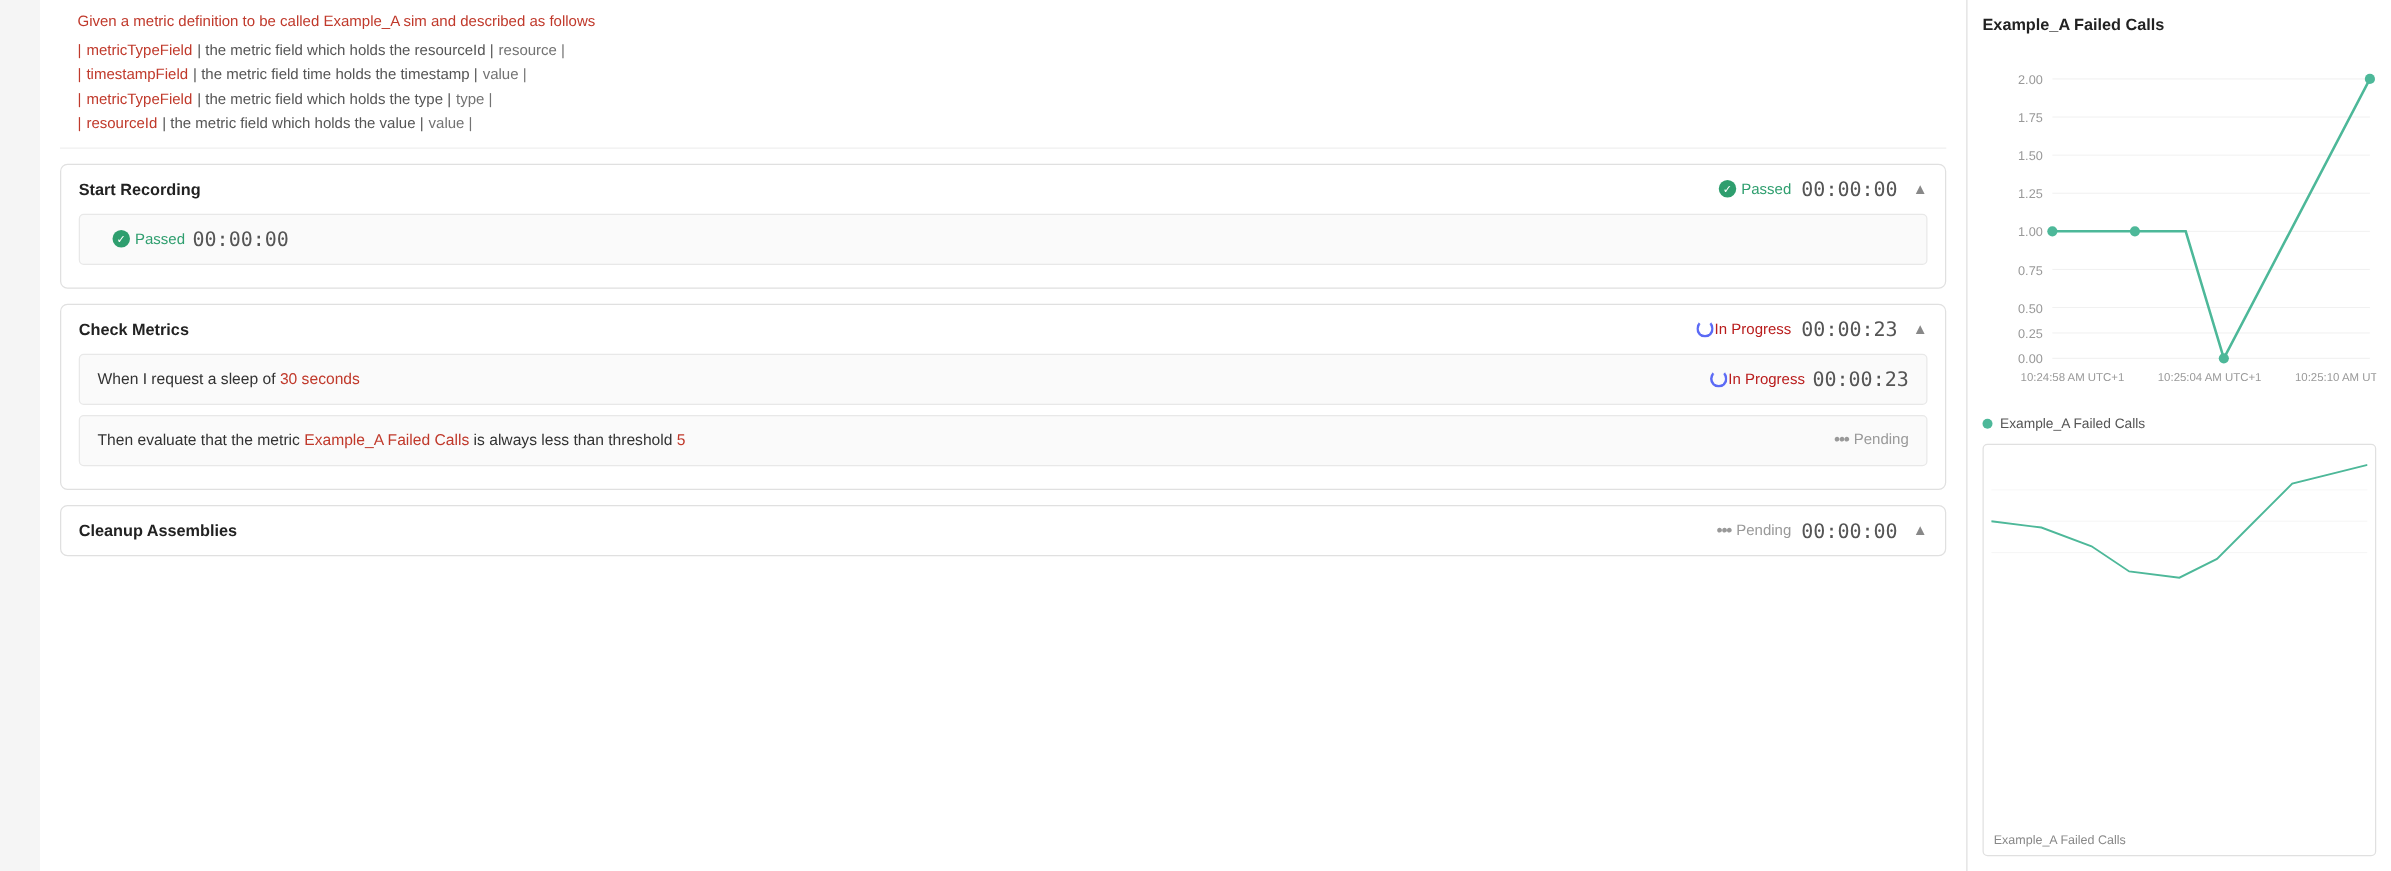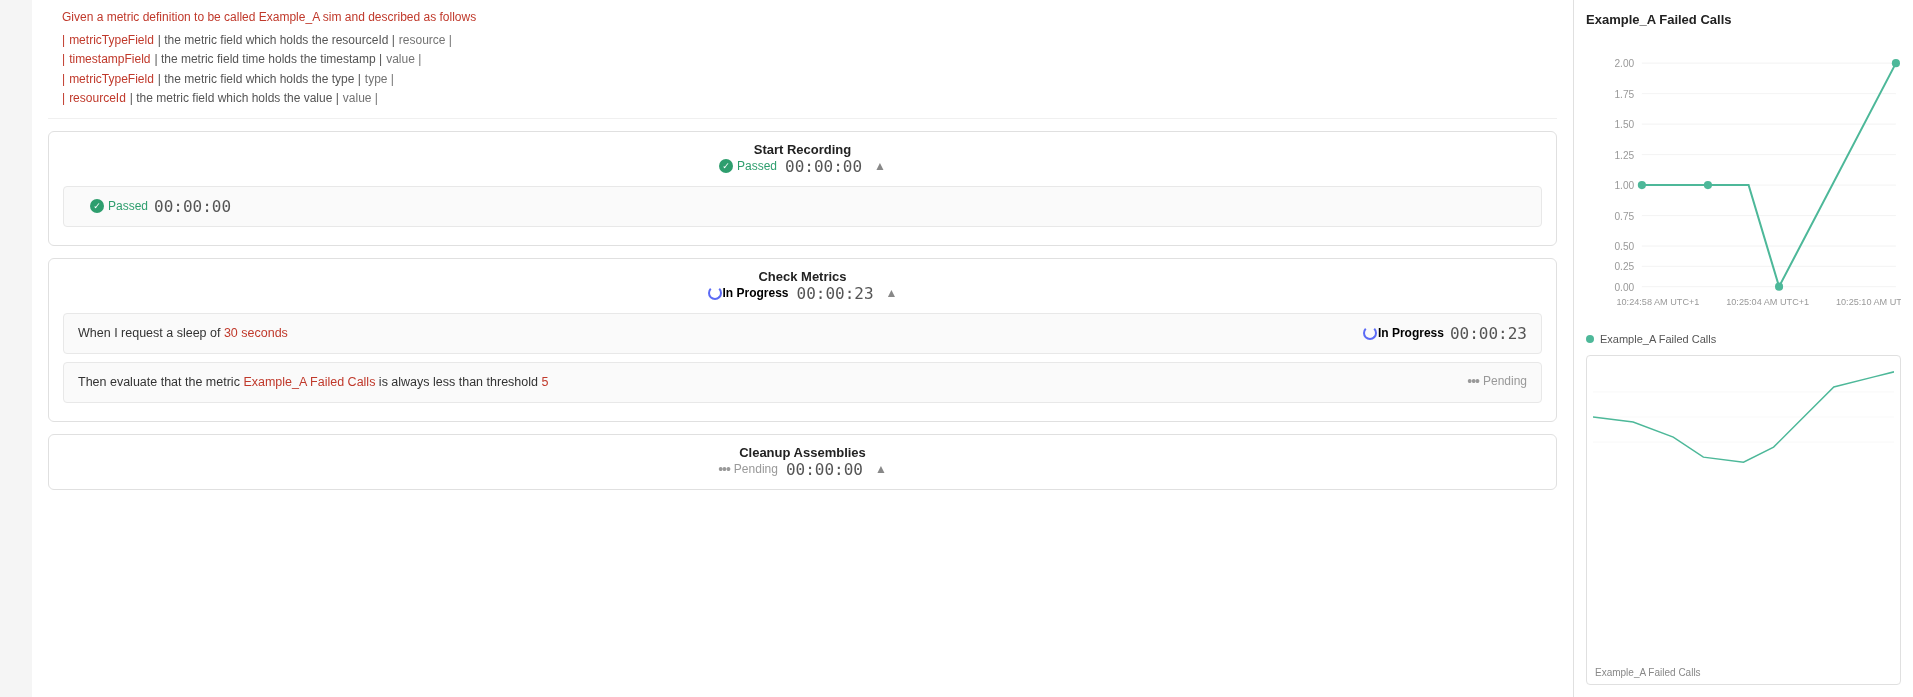--- a/index.html
+++ b/index.html
@@ -28,21 +28,20 @@
       border-radius: 6px;
       margin-bottom: 12px;
     }
 
     .section-header {
       display: flex;
       align-items: center;
       justify-content: space-between;
       padding: 10px 14px;
       cursor: pointer;
-      flex-direction: column;
     }
 
     .section-title {
       font-weight: 600;
       font-size: 13px;
       color: #222;
     }
 
     .section-meta {
       display: flex;
@@ -68,23 +67,23 @@
       align-items: center;
       justify-content: center;
       color: #fff;
       font-size: 9px;
     }
 
     .badge-in-progress {
       display: flex;
       align-items: center;
       gap: 1px;
-      color: #000000;
+      color: #b91c1c;
       font-size: 12px;
-      font-weight: 700;
+      font-weight: 400;
     }
 
     .badge-in-progress .spinner-icon {
       width: 14px;
       height: 14px;
       border: 2px solid #5b6af5;
       border-top-color: transparent;
       border-radius: 50%;
       display: inline-block;
       animation: spin 1s linear infinite;

